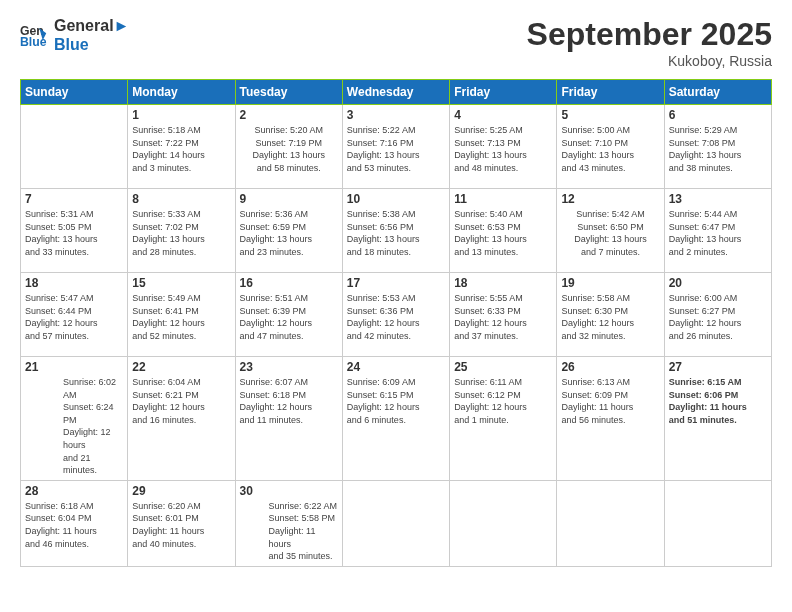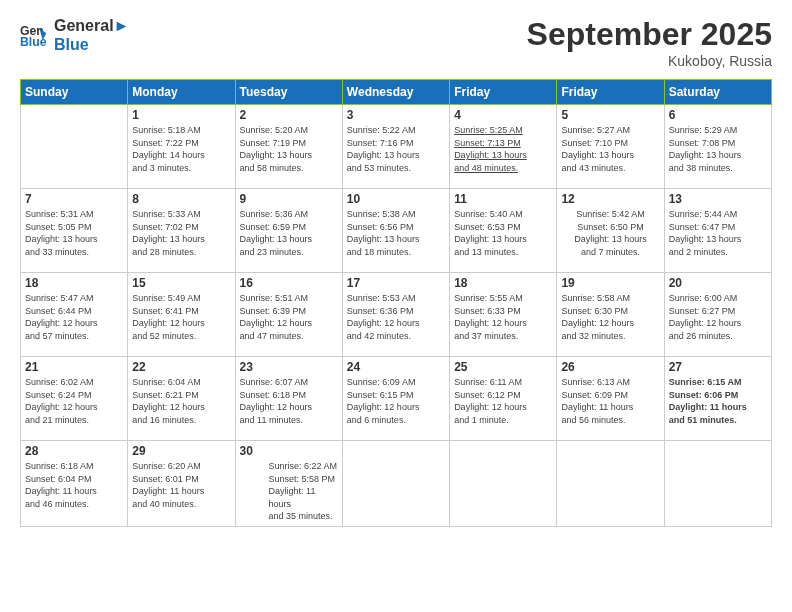--- a/index.html
+++ b/index.html
@@ -124,42 +124,42 @@
           <td class="empty-cell"></td>
           <td>
             <span class="day-num">1</span>
             <div class="day-info" style="white-space: pre-line;">Sunrise: 5:18 AM
 Sunset: 7:22 PM
 Daylight: 14 hours
 and 3 minutes.</div>
           </td>
           <td>
             <span class="day-num">2</span>
-            <div class="day-info" style="white-space: pre-line;">Sunrise: 5:20 AM
+            <div class="day-info" style="white-space: pre-line; text-align: center;">Sunrise: 5:20 AM
 Sunset: 7:19 PM
 Daylight: 13 hours
 and 58 minutes.</div>
           </td>
           <td>
             <span class="day-num">3</span>
             <div class="day-info" style="white-space: pre-line;">Sunrise: 5:22 AM
 Sunset: 7:16 PM
 Daylight: 13 hours
 and 53 minutes.</div>
           </td>
           <td>
             <span class="day-num">4</span>
-            <div class="day-info" style="white-space: pre-line; text-decoration: underline;">Sunrise: 5:25 AM
+            <div class="day-info" style="white-space: pre-line;">Sunrise: 5:25 AM
 Sunset: 7:13 PM
 Daylight: 13 hours
 and 48 minutes.</div>
           </td>
           <td>
             <span class="day-num">5</span>
-            <div class="day-info" style="white-space: pre-line;">Sunrise: 5:27 AM
+            <div class="day-info" style="white-space: pre-line;">Sunrise: 5:00 AM
 Sunset: 7:10 PM
 Daylight: 13 hours
 and 43 minutes.</div>
           </td>
           <td>
             <span class="day-num">6</span>
             <div class="day-info" style="white-space: pre-line;">Sunrise: 5:29 AM
 Sunset: 7:08 PM
 Daylight: 13 hours
 and 38 minutes.</div>
@@ -263,21 +263,21 @@
             <span class="day-num">20</span>
             <div class="day-info" style="white-space: pre-line;">Sunrise: 6:00 AM
 Sunset: 6:27 PM
 Daylight: 12 hours
 and 26 minutes.</div>
           </td>
         </tr>
         <tr>
           <td>
             <span class="day-num">21</span>
-            <div class="day-info" style="white-space: pre-line;">Sunrise: 6:02 AM
+            <div class="day-info" style="white-space: pre-line; margin-left: 38px;">Sunrise: 6:02 AM
 Sunset: 6:24 PM
 Daylight: 12 hours
 and 21 minutes.</div>
           </td>
           <td>
             <span class="day-num">22</span>
             <div class="day-info" style="white-space: pre-line;">Sunrise: 6:04 AM
 Sunset: 6:21 PM
 Daylight: 12 hours
 and 16 minutes.</div>

